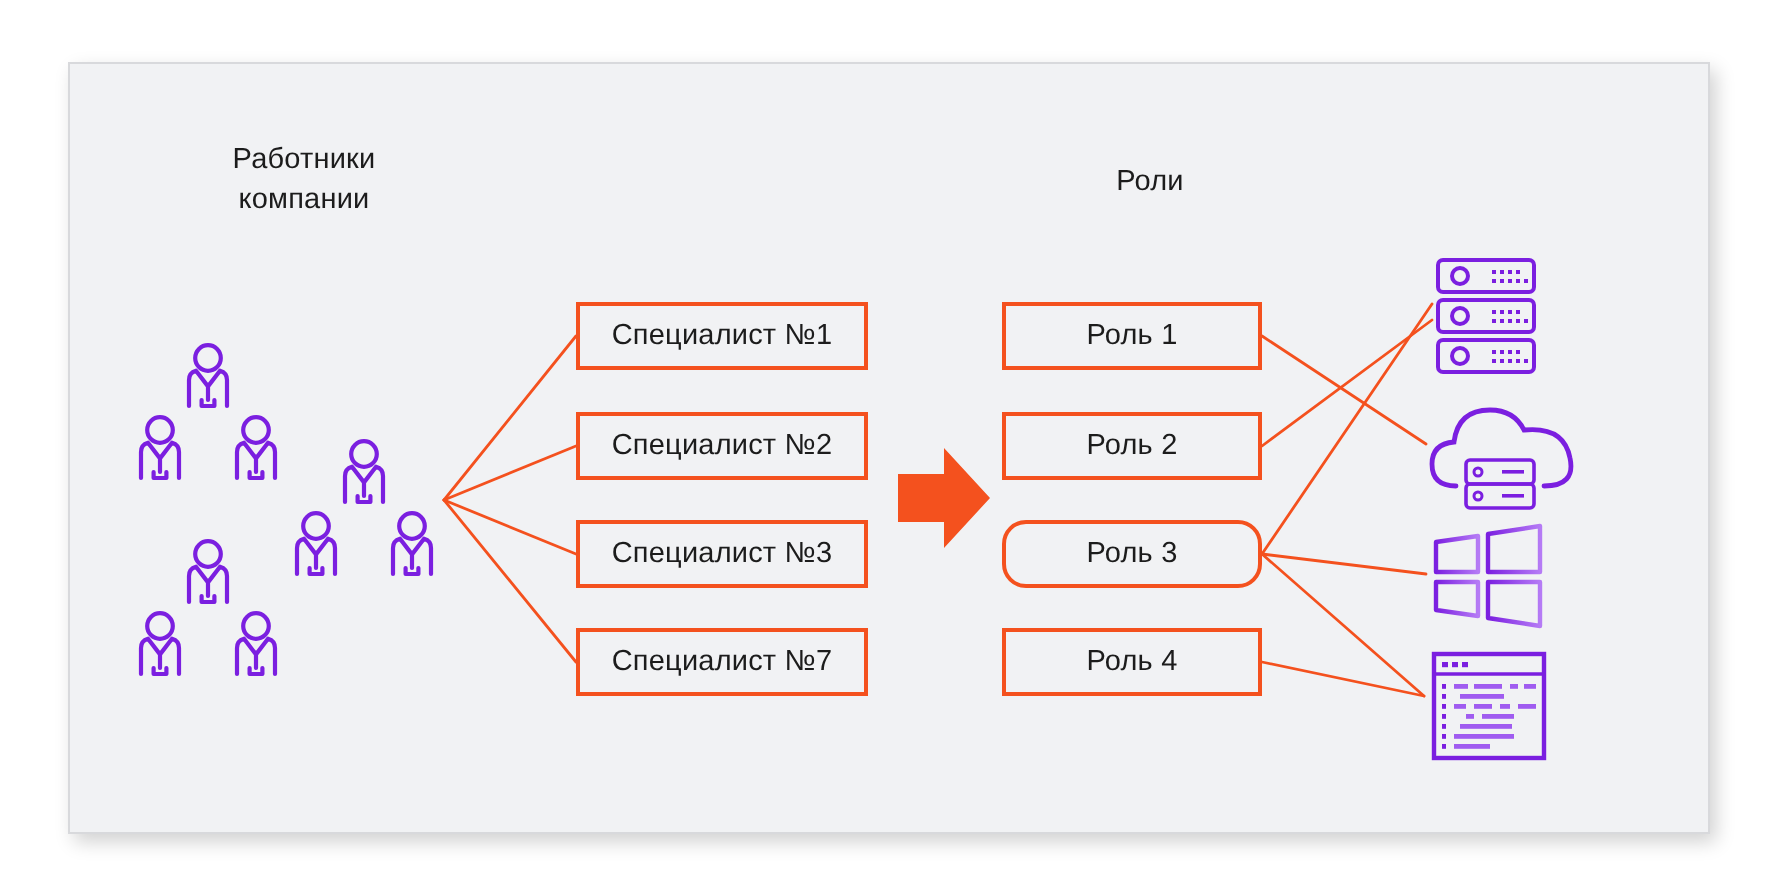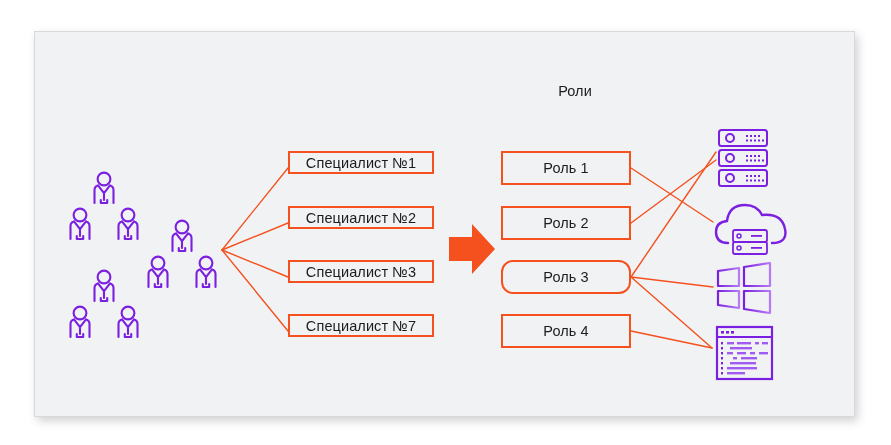--- a/index.html
+++ b/index.html
@@ -64,21 +64,21 @@
     box-sizing: border-box;
     border: 2.5px solid #f4511e;
     background: #f1f2f4;
     color: #1c1c1c;
     font-size: 14.5px;
     display: flex;
     align-items: center;
     justify-content: center;
     letter-spacing: .1px;
   }
-  .spec-box { left: 288px; width: 146px; height: 23px; }
+  .spec-box { left: 288px; width: 146px; height: 34px; }
   #spec-1 { top: 151px; }
   #spec-2 { top: 206px; }
   #spec-3 { top: 260px; }
   #spec-4 { top: 314px; }
 
   .role-box { left: 501px; width: 130px; height: 34px; }
   #role-1 { top: 151px; }
   #role-2 { top: 206px; }
   #role-3 { top: 260px; border-radius: 12px; }
   #role-4 { top: 314px; }
@@ -95,20 +95,22 @@
     white-space: pre-line;
   }
 </style>
 </head>
 <body>
 
 <div id="stage">
 
   <div class="card"></div>
 
+  <div class="heading" id="hd-employees">Работники
+компании</div>
   <div class="heading" id="hd-roles">Роли</div>
 
   <svg class="layer" viewBox="0 0 891 445">
     <g stroke="#f4511e" stroke-width="1.4" fill="none" stroke-linecap="round">
 
       <g>
         <line x1="222" y1="250" x2="288" y2="168"></line>
         <line x1="222" y1="250" x2="288" y2="223"></line>
         <line x1="222" y1="250" x2="288" y2="277"></line>
         <line x1="222" y1="250" x2="288" y2="331"></line>

